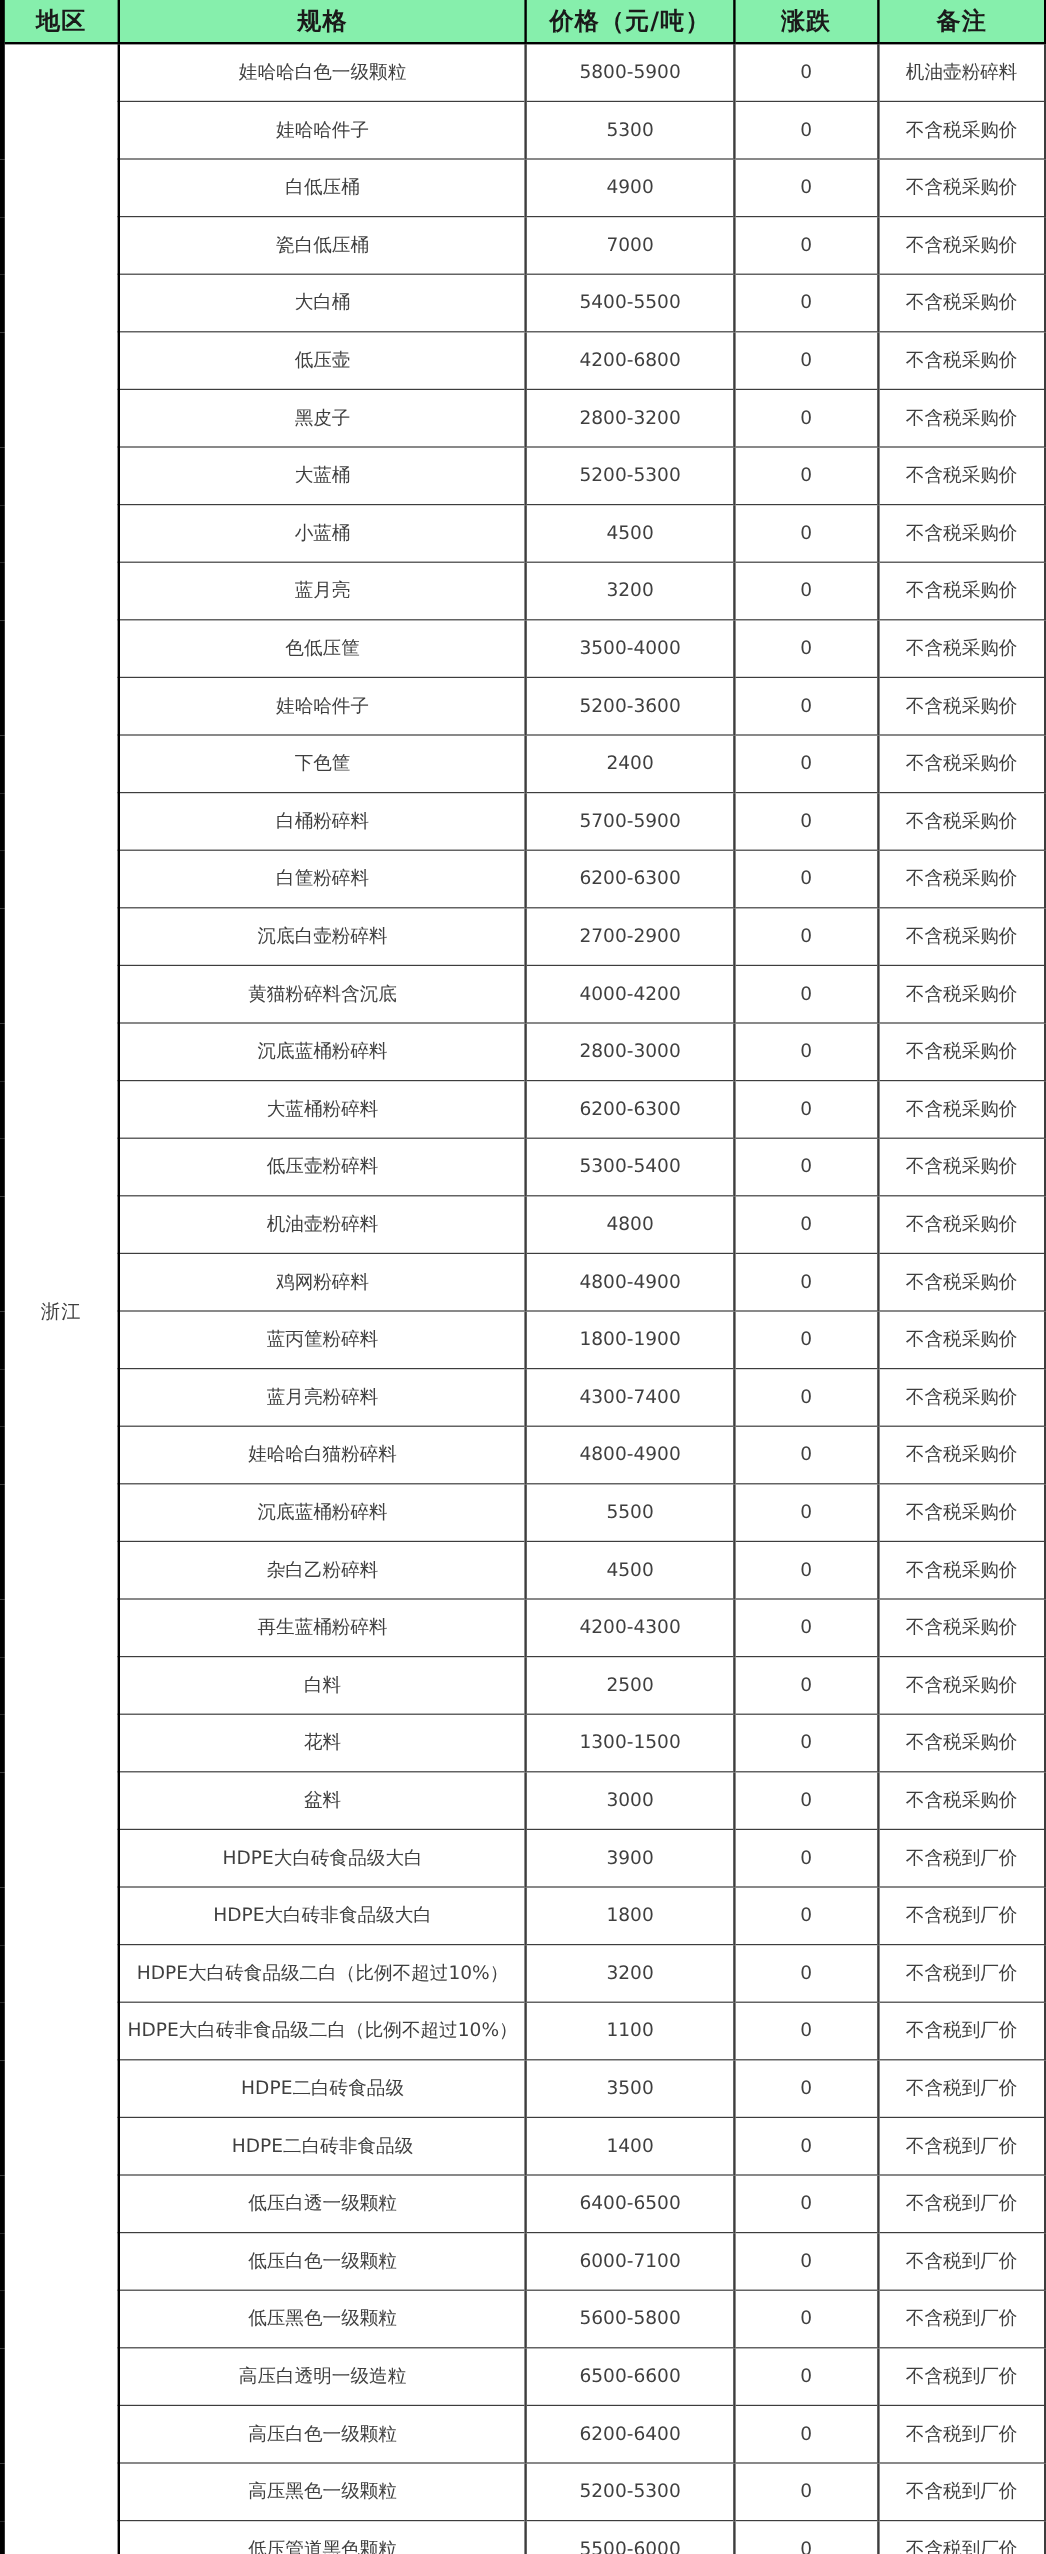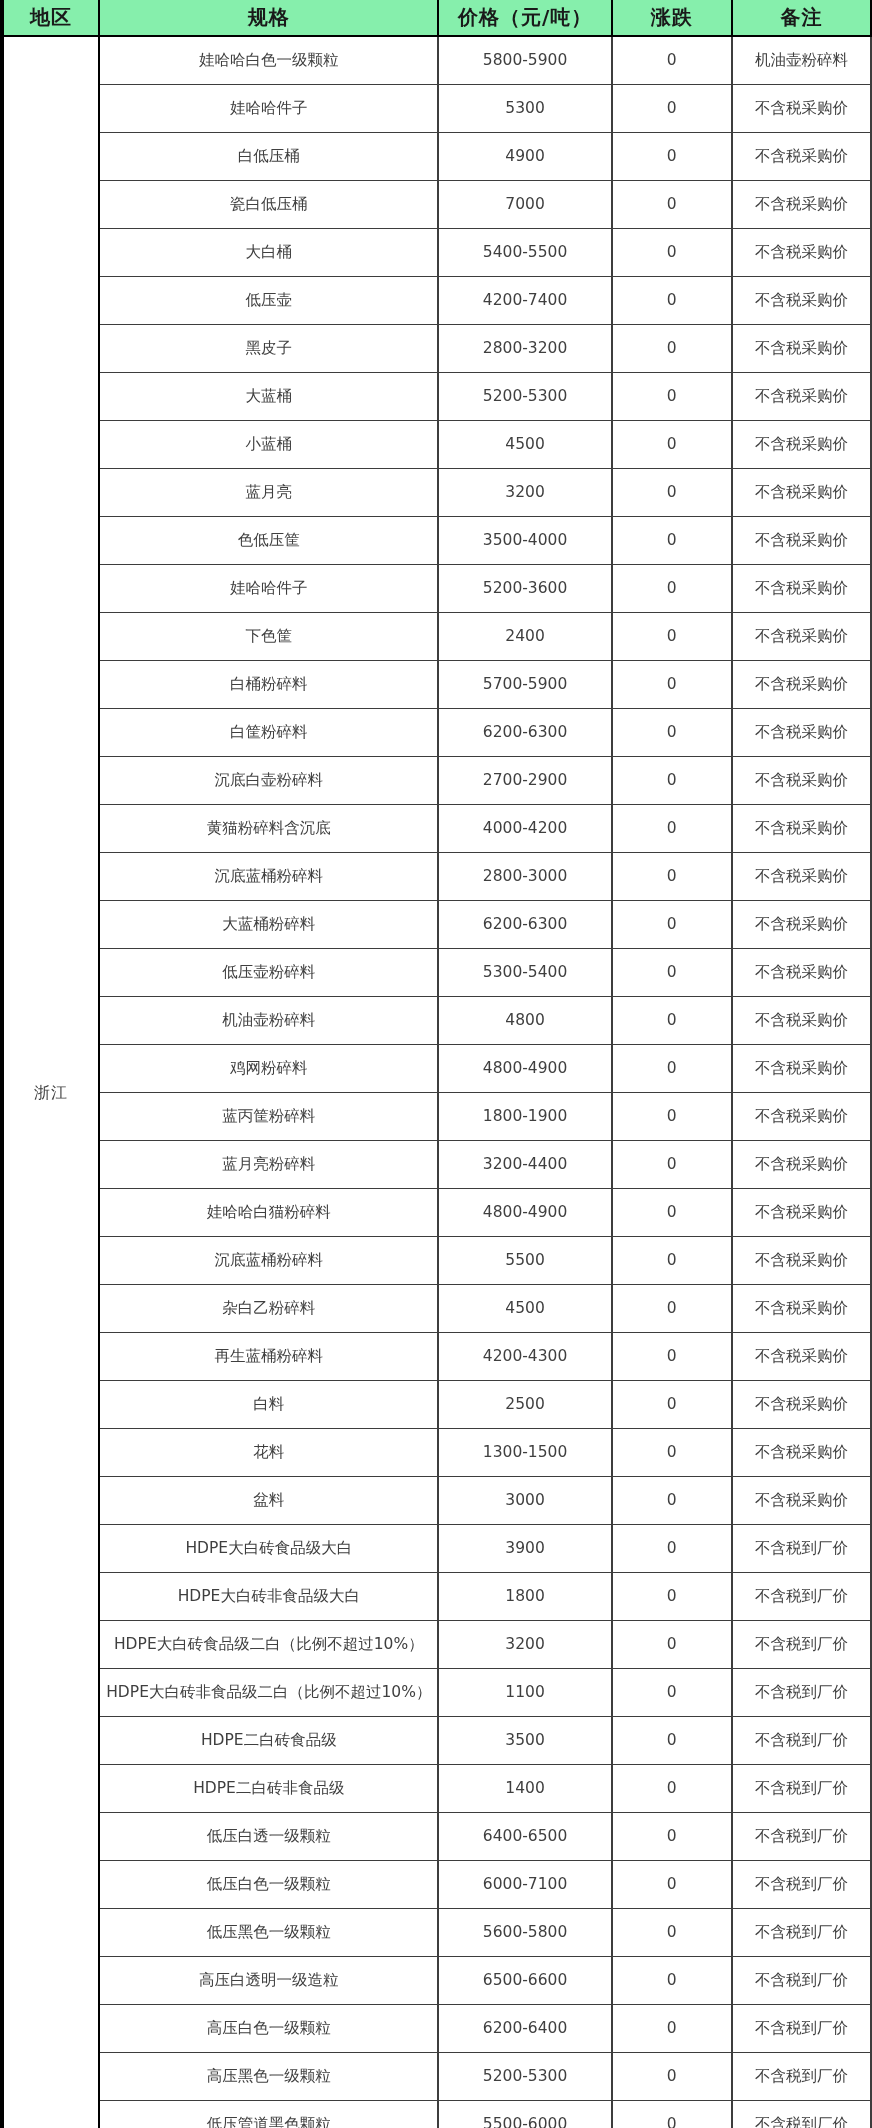--- a/index.html
+++ b/index.html
@@ -109,21 +109,21 @@
           <td>不含税采购价</td>
         </tr>
         <tr>
           <td>大白桶</td>
           <td>5400-5500</td>
           <td>0</td>
           <td>不含税采购价</td>
         </tr>
         <tr>
           <td>低压壶</td>
-          <td>4200-7400</td>
+          <td>4200-6800</td>
           <td>0</td>
           <td>不含税采购价</td>
         </tr>
         <tr>
           <td>黑皮子</td>
           <td>2800-3200</td>
           <td>0</td>
           <td>不含税采购价</td>
         </tr>
         <tr>
@@ -217,21 +217,21 @@
           <td>不含税采购价</td>
         </tr>
         <tr>
           <td>蓝丙筐粉碎料</td>
           <td>1800-1900</td>
           <td>0</td>
           <td>不含税采购价</td>
         </tr>
         <tr>
           <td>蓝月亮粉碎料</td>
-          <td>3200-4400</td>
+          <td>4300-7400</td>
           <td>0</td>
           <td>不含税采购价</td>
         </tr>
         <tr>
           <td>娃哈哈白猫粉碎料</td>
           <td>4800-4900</td>
           <td>0</td>
           <td>不含税采购价</td>
         </tr>
         <tr>

